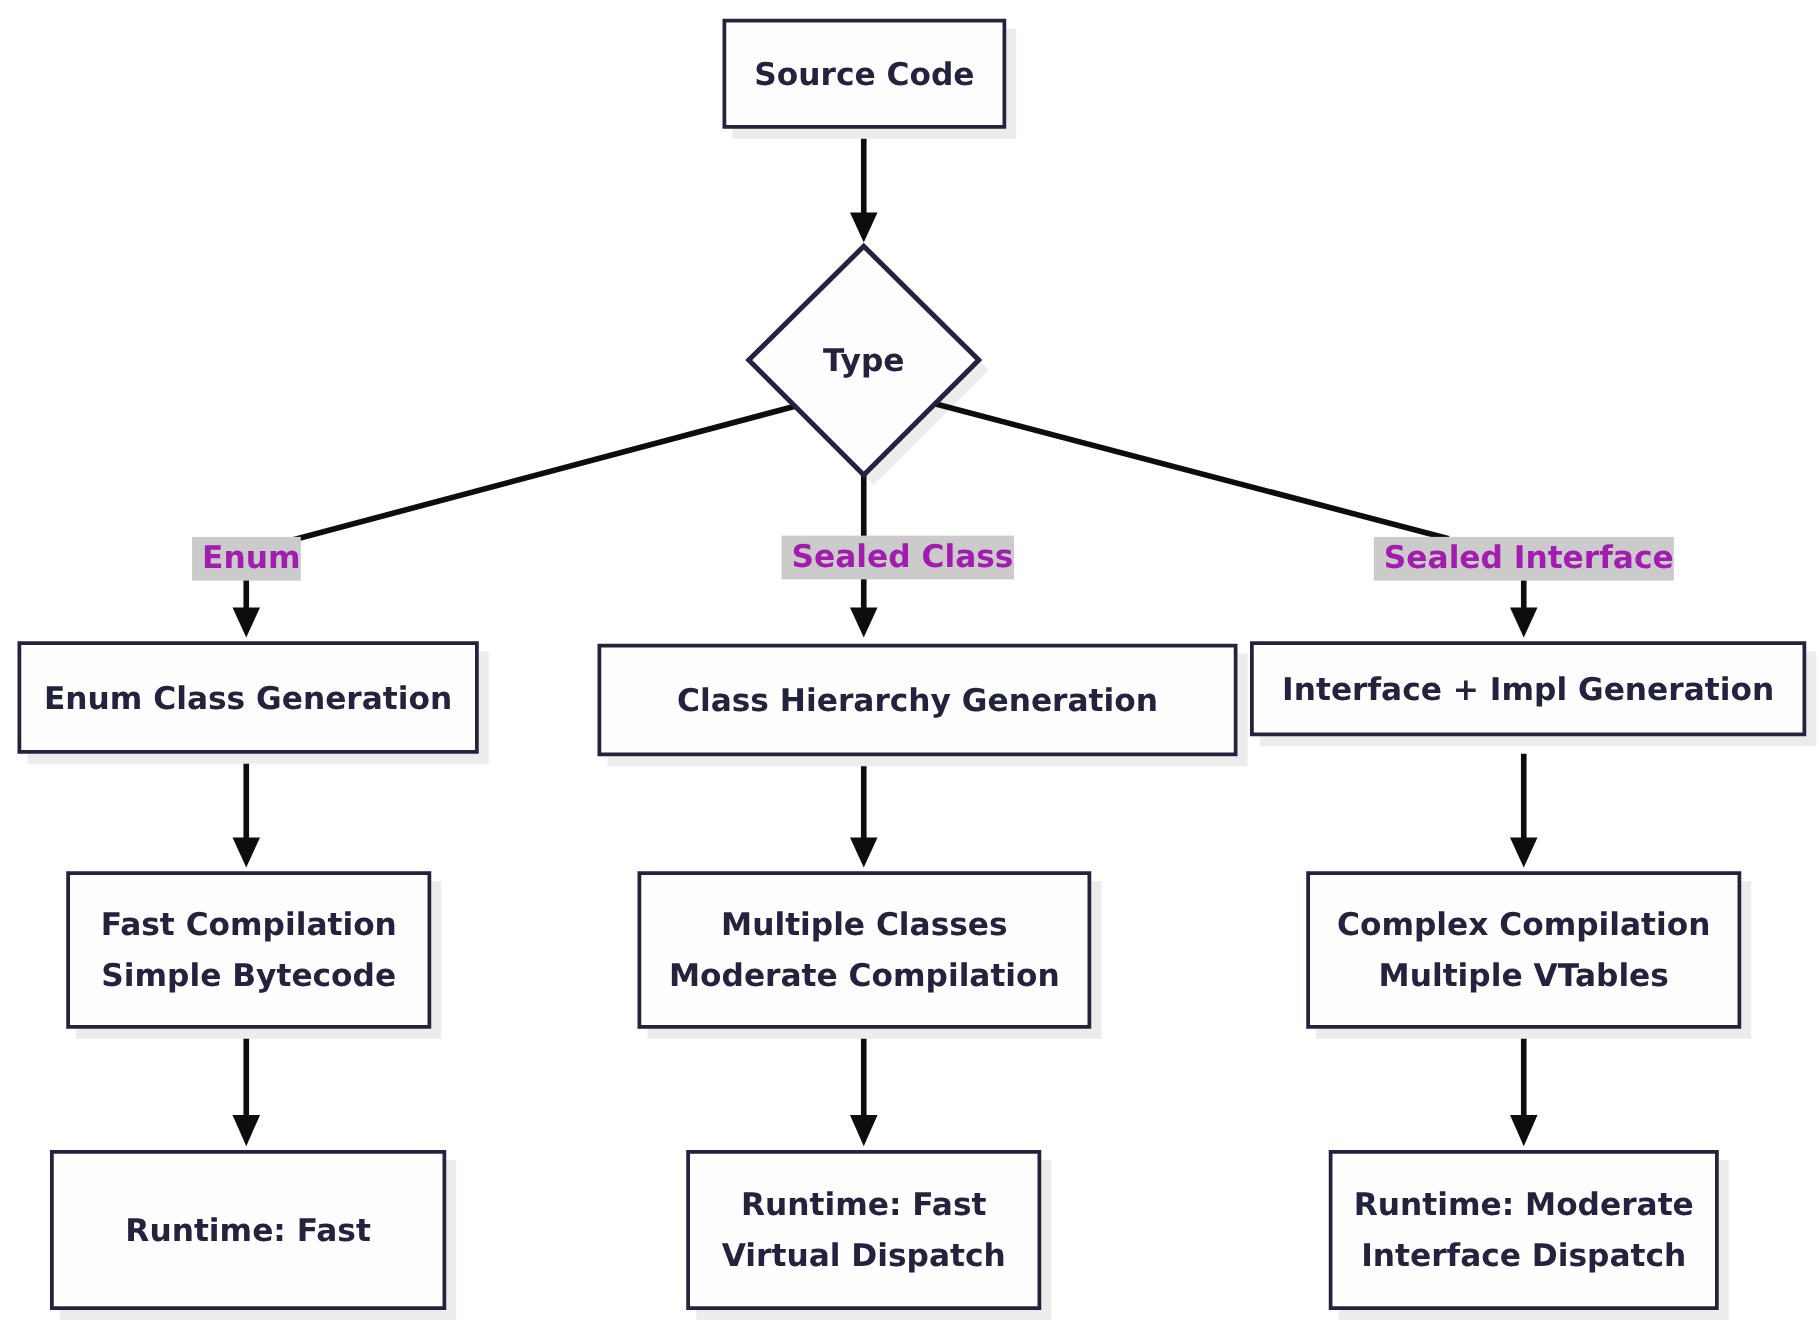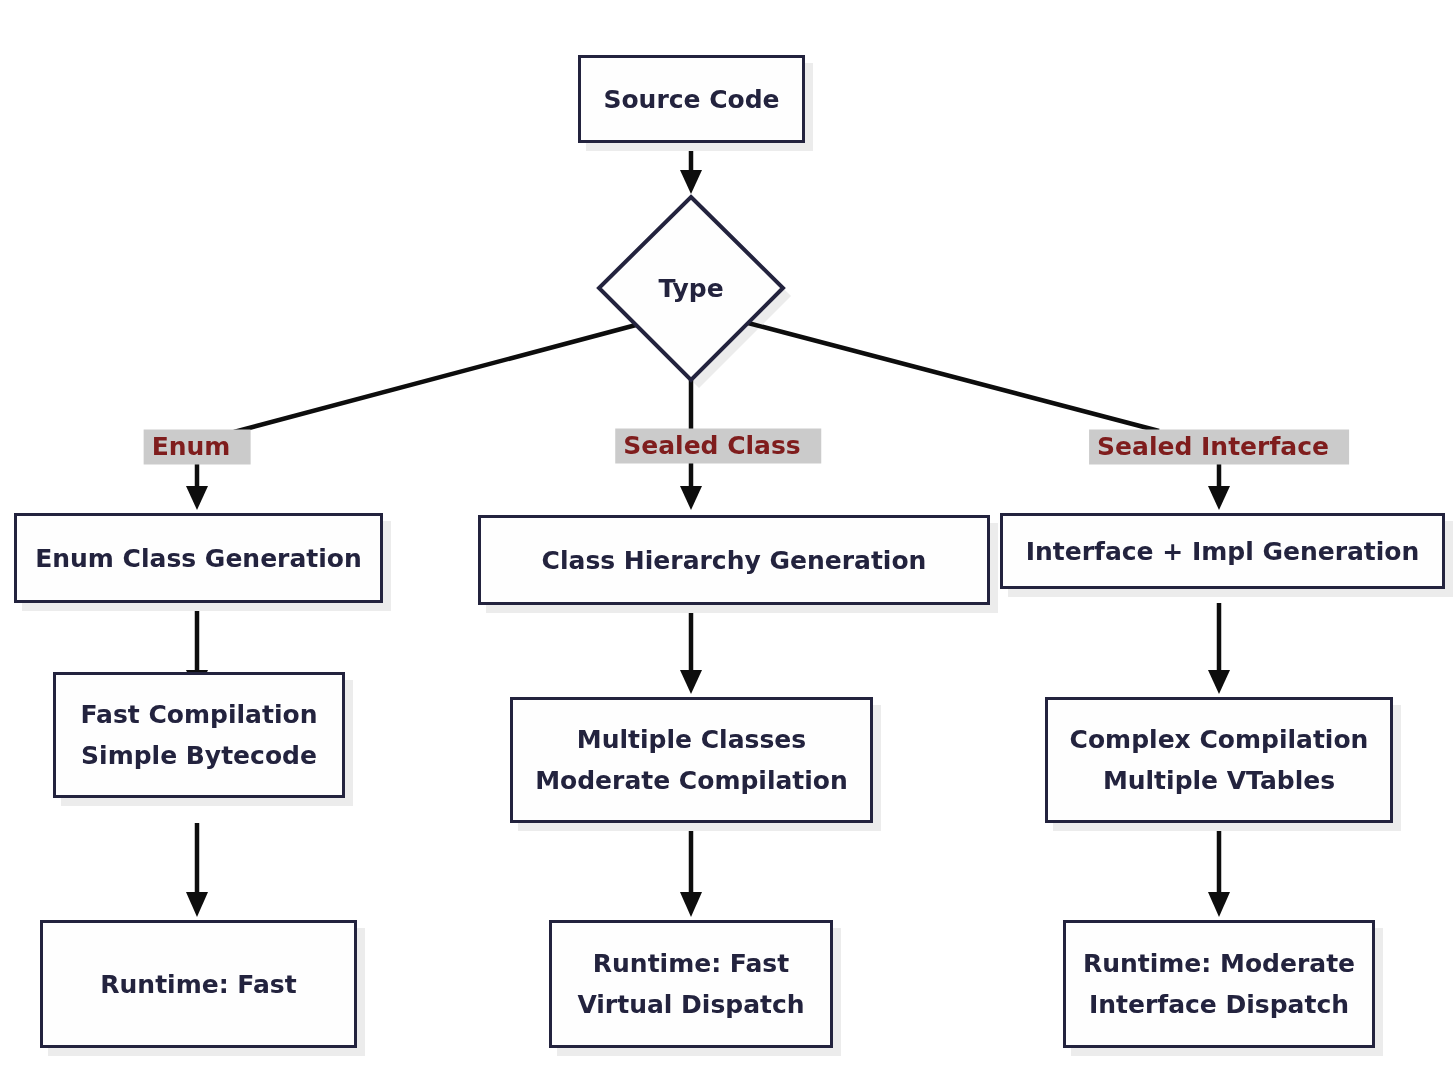--- a/index.html
+++ b/index.html
@@ -45,24 +45,24 @@
     align-items: center;
     justify-content: center;
     font-size: 25px;
     font-weight: 600;
     color: #23233e;
   }
   .edge-label {
     position: absolute;
     transform: translate(-50%, -50%);
     background: #cbcbcb;
-    color: #7f1d1d;
+    color: #a21caf;
     font-size: 25px;
     font-weight: 600;
-    padding: 2px 20px 4px 8px;
+    padding: 2px 0 4px 8px;
     white-space: nowrap;
   }
   .edge-line {
     stroke: #0d0d0d;
     stroke-width: 4.5;
     fill: none;
   }
   .arrow-head {
     fill: #0d0d0d;
     stroke: none;
@@ -131,21 +131,21 @@
     <g>
       <line class="edge-line" x1="1219" y1="603" x2="1219" y2="671"></line>
       <polygon class="arrow-head" points="1219,694 1208,670 1230,670"></polygon>
     </g>
     <g>
       <line class="edge-line" x1="1219" y1="823" x2="1219" y2="893"></line>
       <polygon class="arrow-head" points="1219,917 1208,892 1230,892"></polygon>
     </g>
   </svg>
 
-  <div class="node" style="left:578px; top:15px; width:227px; height:88px;margin-top:40px;">
+  <div class="node" style="left:578px; top:15px; width:227px; height:88px;">
     <div>Source Code</div>
   </div>
 
   <div class="diamond-label" style="left:641px; top:266px; width:100px; height:44px;">
     <div>Type</div>
   </div>
 
   <div class="edge-label" style="left:197px; top:447px;">Enum</div>
   <div class="edge-label" style="left:691px; top:446px;margin-left:27px;">Sealed Class</div>
   <div class="edge-label" style="left:1219px; top:447px;">Sealed Interface</div>
@@ -153,21 +153,21 @@
   <div class="node" style="left:14px; top:513px; width:369px; height:90px;">
     <div>Enum Class Generation</div>
   </div>
   <div class="node" style="left:478px; top:515px; width:512px; height:90px;">
     <div>Class Hierarchy Generation</div>
   </div>
   <div class="node" style="left:1000px; top:513px; width:445px; height:76px;">
     <div>Interface + Impl Generation</div>
   </div>
 
-  <div class="node" style="left:53px; top:672px; width:292px; height:126px;">
+  <div class="node" style="left:53px; top:697px; width:292px; height:126px;">
     <div>Fast Compilation</div>
     <div>Simple Bytecode</div>
   </div>
   <div class="node" style="left:510px; top:697px; width:363px; height:126px;">
     <div>Multiple Classes</div>
     <div>Moderate Compilation</div>
   </div>
   <div class="node" style="left:1045px; top:697px; width:348px; height:126px;">
     <div>Complex Compilation</div>
     <div>Multiple VTables</div>

